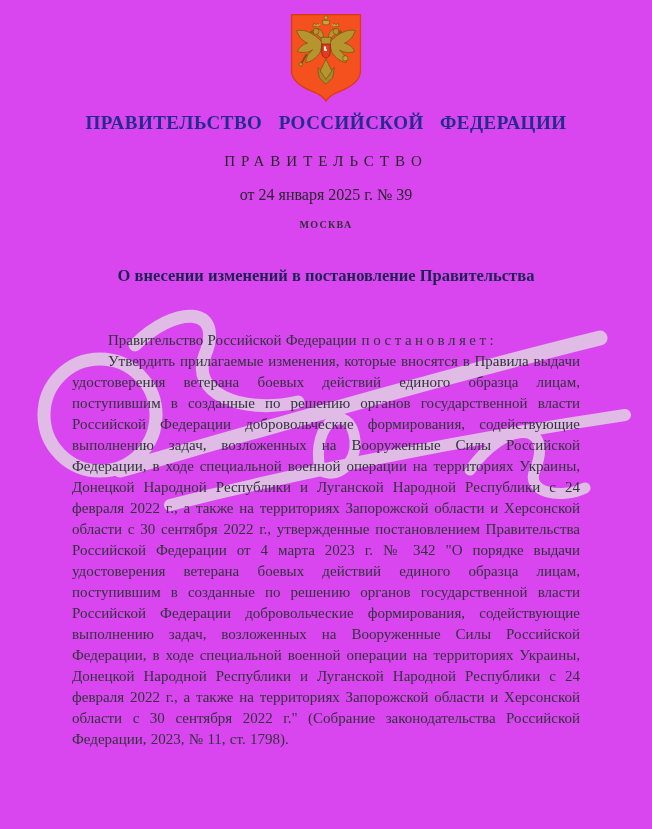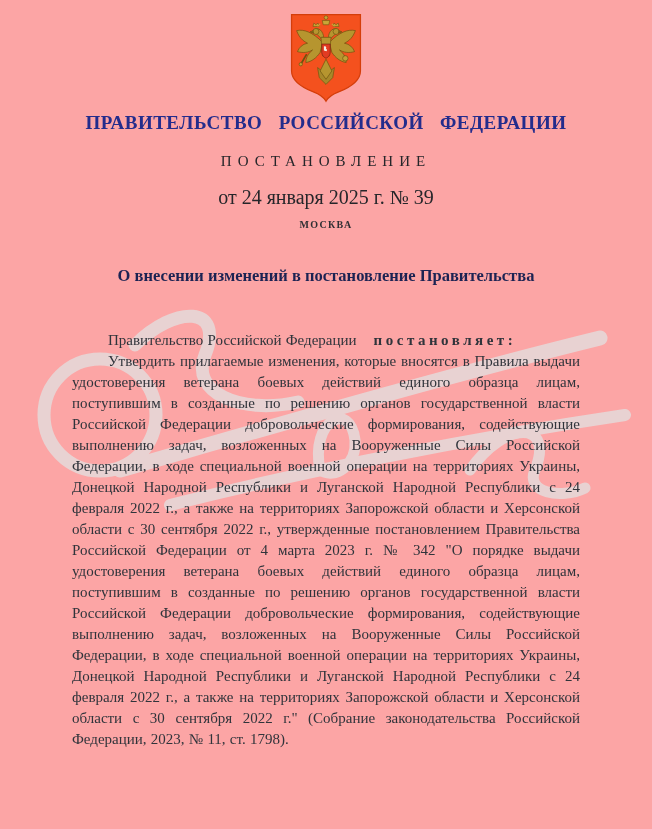--- a/index.html
+++ b/index.html
@@ -1,35 +1,35 @@
 <!DOCTYPE html>
 <html><head>
 <meta charset="utf-8">
 <style>
   html,body { margin:0; padding:0; background:#ffffff; }
   .page {
-    position:relative; width:652px; height:829px; background:#fca5a5;
+    position:relative; width:652px; height:829px; background:#d946ef;
     overflow:hidden; font-family:"Liberation Serif","DejaVu Serif",serif;
   }
   .wm { position:absolute; left:0; top:0; z-index:0; pointer-events:none; }
   .layer { position:relative; z-index:1; }
   .emblem { position:absolute; left:284px; top:12px; }
   .centered { position:absolute; left:0; right:0; text-align:center; }
   .org-title { top:112px; font-size:19px; font-weight:bold; letter-spacing:0.5px; word-spacing:11px; color:#232C8C; }
   .doc-type  { top:153px; font-size:15px; letter-spacing:6px; color:#26262A; }
-  .date-line { top:186px; font-size:20px; color:#26262A; }
+  .date-line { top:186px; font-size:16px; color:#26262A; }
   .city      { top:219px; font-size:10px; font-weight:bold; letter-spacing:1.3px; color:#2F2F33; }
   .doc-title { top:266px; font-size:16.5px; font-weight:bold; line-height:20px; color:#1C2353;font-family:Liberation Serif, serif; }
   .body-block {
     position:absolute; left:72px; top:330px; width:508px;
     font-size:15px; line-height:21px; color:#30343B; text-align:justify;
     word-spacing:0.5px;
   }
   .preamble { text-indent:36px; }
-  .preamble .verb { font-weight:bold; letter-spacing:3.5px; margin-left:17px; }
+  .preamble .verb { font-weight:normal; letter-spacing:3.5px; margin-left:5px; }
   .main-paragraph { text-indent:36px;font-family:Liberation Serif, serif; }
   .signature { position:absolute; left:72px; top:764px; width:508px; font-size:15.5px; line-height:22px; color:#2E3238; }
   .sig-line2 { padding-left:18px; }
   .sig-name  { position:absolute; right:0; top:22px;margin-top:39px; }
 </style>
 </head>
 <body>
 
 <div class="page">
 
@@ -72,21 +72,21 @@
           <circle cx="50" cy="6.5" r="2.2"></circle>
           <path d="M43 14 L40 17 M57 14 L60 17" stroke="#C9A737" stroke-width="1.4"></path>
         </g>
         <path d="M45 38 h10 v10 c0 4 -3 6 -5 7 c-2 -1 -5 -3 -5 -7 Z" fill="#E23B22" stroke="#7A1F10" stroke-width="0.8"></path>
         <path d="M47.5 41 c2 -1.5 3.5 0.5 2.5 2.5 c1.2 0.3 1.8 2 0.5 3 l-3 -0.8 z" fill="#F5F0E6"></path>
       </svg>
     </div>
 
     <div class="centered org-title">ПРАВИТЕЛЬСТВО РОССИЙСКОЙ ФЕДЕРАЦИИ</div>
 
-    <div class="centered doc-type">ПОСТАНОВЛЕНИЕ</div>
+    <div class="centered doc-type">ПРАВИТЕЛЬСТВО</div>
 
     <div class="centered date-line">от 24 января 2025 г. № 39</div>
 
     <div class="centered city">МОСКВА</div>
 
     <div class="centered doc-title">
       <div>О внесении изменений в постановление Правительства</div>
     </div>
 
     <div class="body-block">

